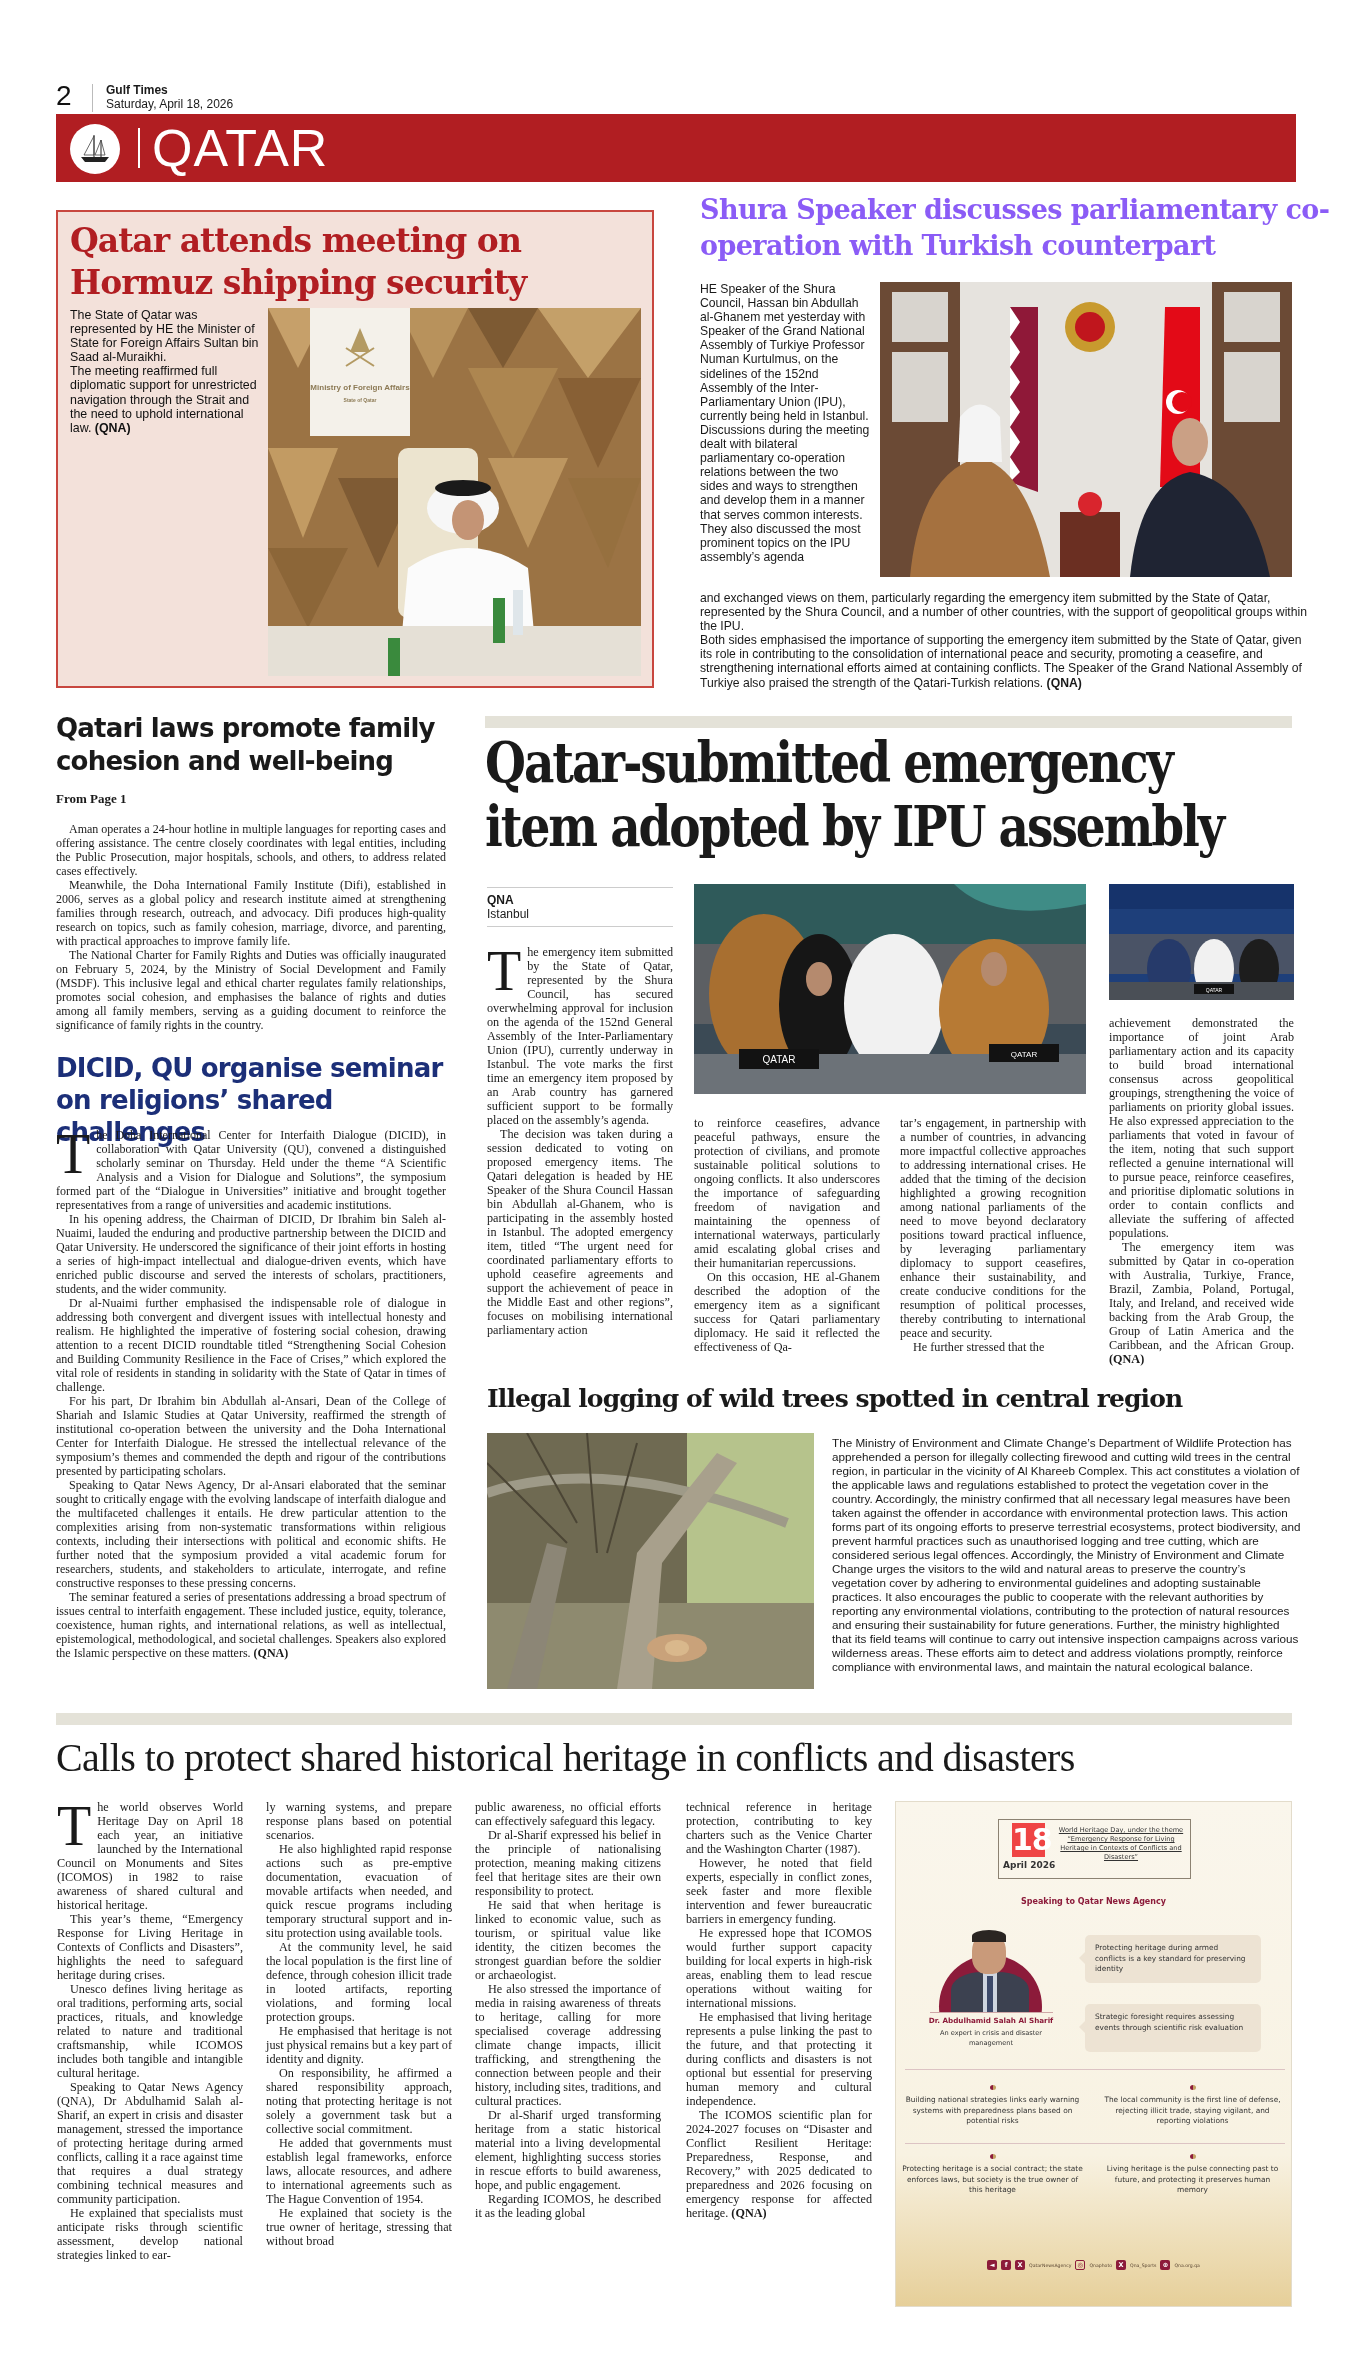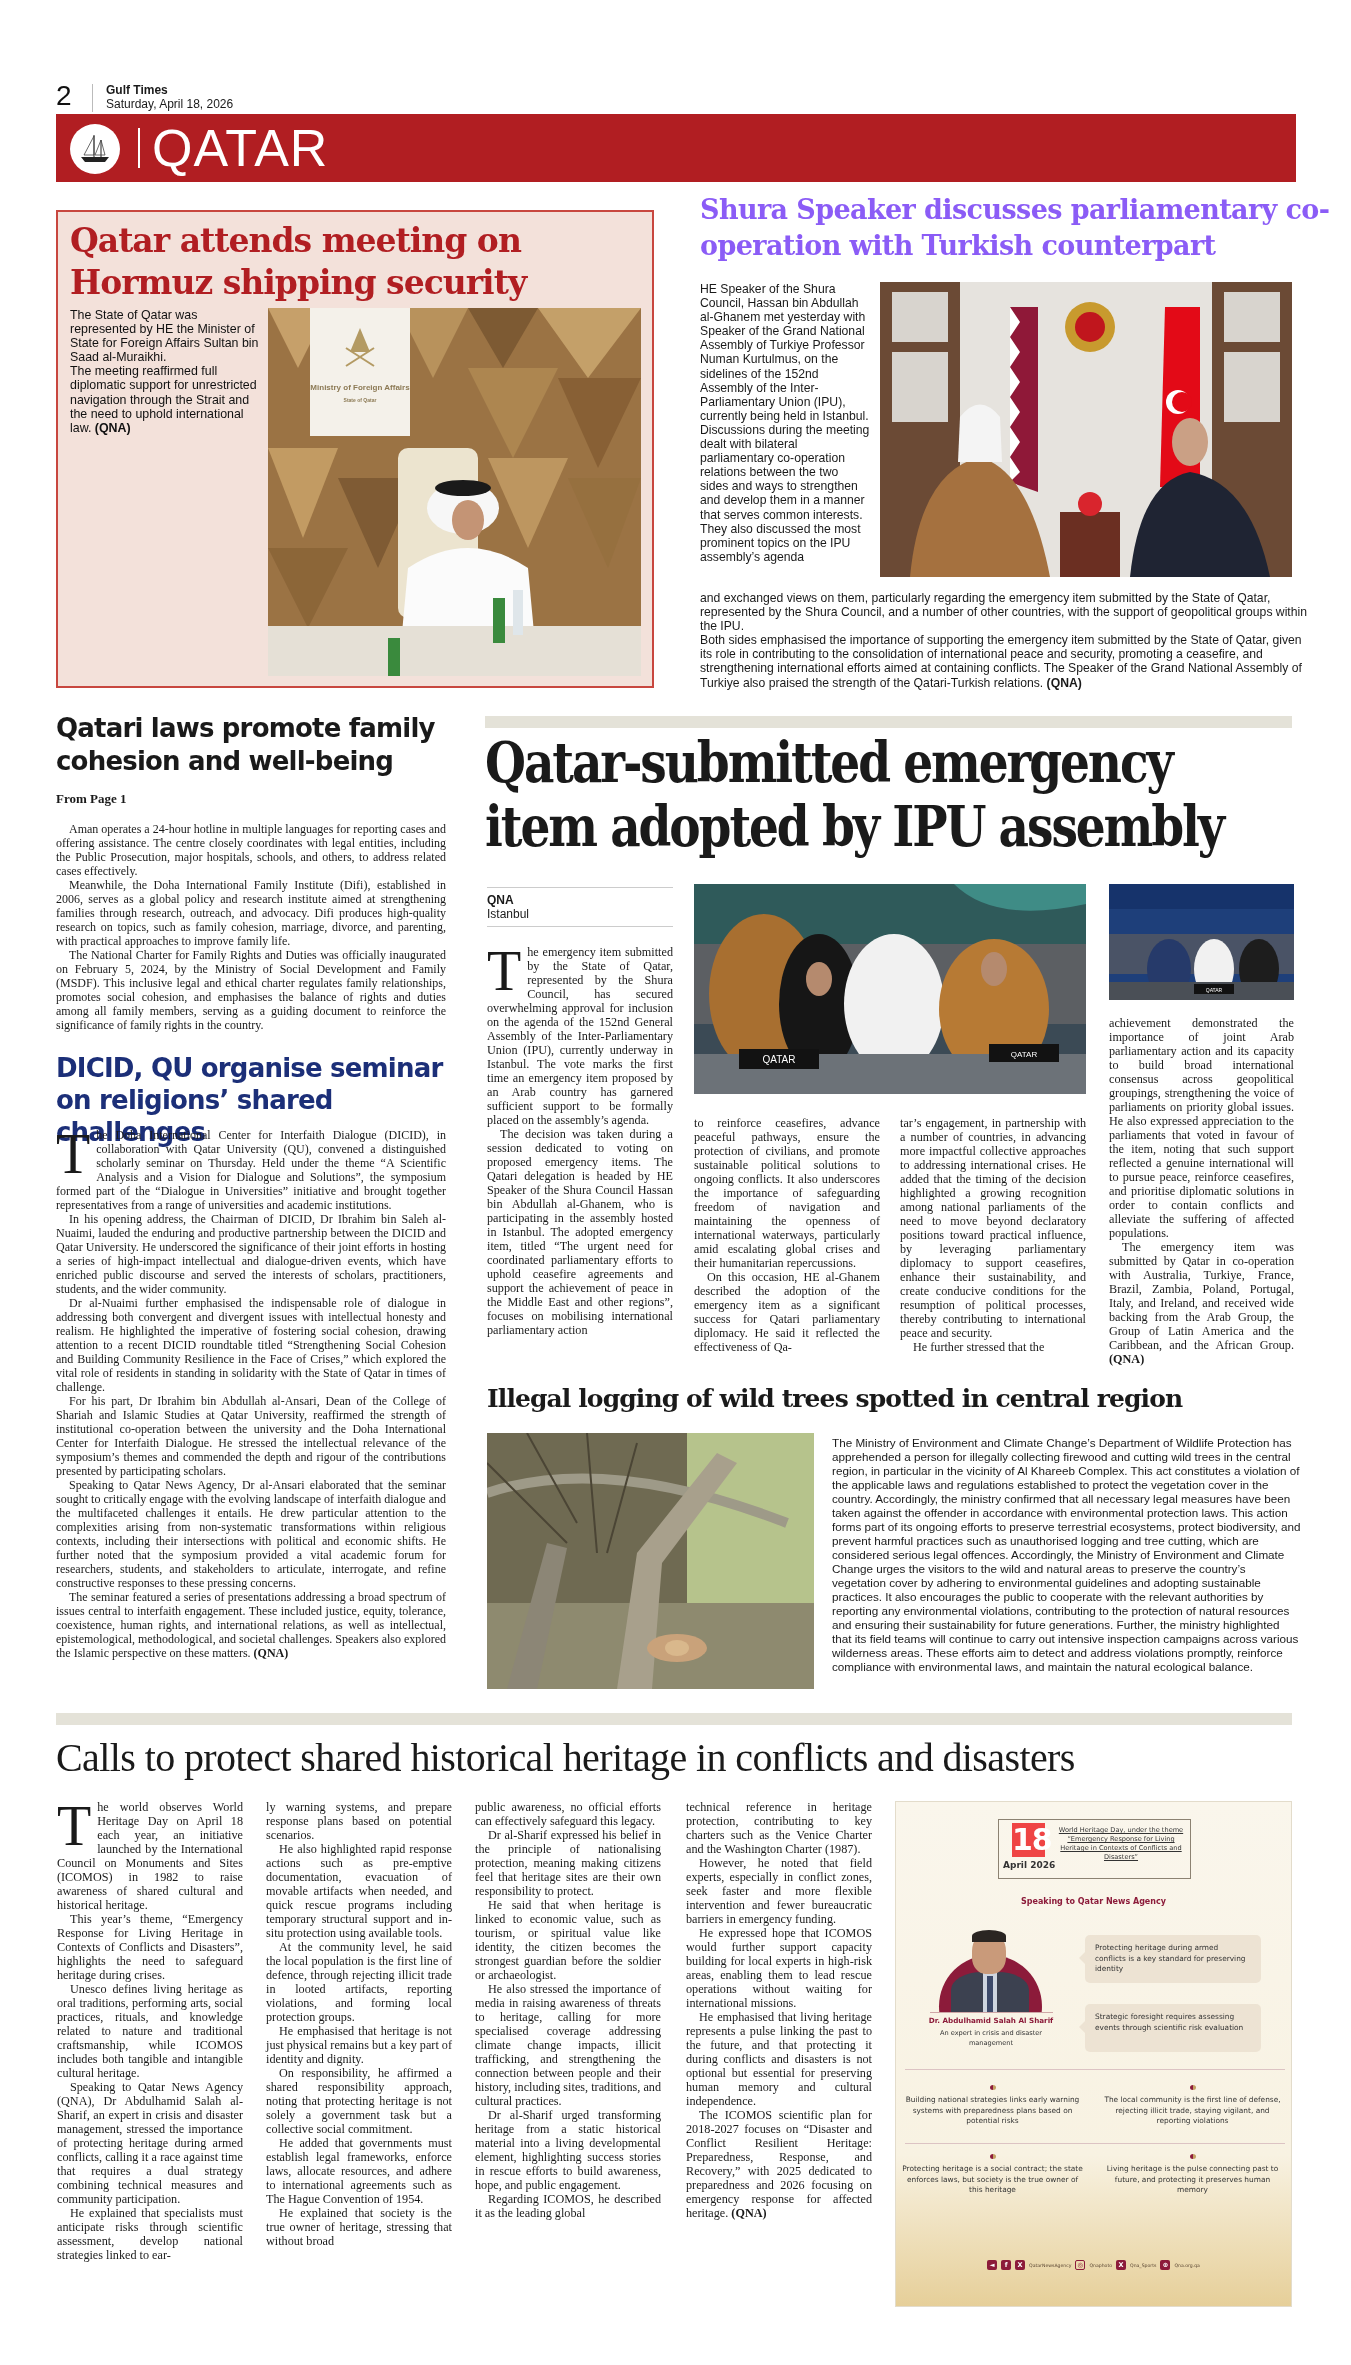--- a/index.html
+++ b/index.html
@@ -304,40 +304,40 @@
 <div class="abs col" id="her-col1">
   <p class="nodent"><span class="dropcap">T</span><span>he world observes World Heritage Day on April 18 each year, an initiative launched by the International Council on Monuments and Sites (ICOMOS) in 1982 to raise awareness of shared cultural and historical heritage.</span></p>
   <p>This year’s theme, “Emergency Response for Living Heritage in Contexts of Conflicts and Disasters”, highlights the need to safeguard heritage during crises.</p>
   <p>Unesco defines living heritage as oral traditions, performing arts, social practices, rituals, and knowledge related to nature and traditional craftsmanship, while ICOMOS includes both tangible and intangible cultural heritage.</p>
   <p>Speaking to Qatar News Agency (QNA), Dr Abdulhamid Salah al-Sharif, an expert in crisis and disaster management, stressed the importance of protecting heritage during armed conflicts, calling it a race against time that requires a dual strategy combining technical measures and community participation.</p>
   <p>He explained that specialists must anticipate risks through scientific assessment, develop national strategies linked to ear-</p>
 </div>
 <div class="abs col" id="her-col2">
   <p class="nodent">ly warning systems, and prepare response plans based on potential scenarios.</p>
   <p>He also highlighted rapid response actions such as pre-emptive documentation, evacuation of movable artifacts when needed, and quick rescue programs including temporary structural support and in-situ protection using available tools.</p>
-  <p>At the community level, he said the local population is the first line of defence, through rejecting illicit trade in looted artifacts, reporting violations, and forming local protection groups.</p>
+  <p>At the community level, he said the local population is the first line of defence, through cohesion illicit trade in looted artifacts, reporting violations, and forming local protection groups.</p>
   <p>He emphasised that heritage is not just physical remains but a key part of identity and dignity.</p>
   <p>On responsibility, he affirmed a shared responsibility approach, noting that protecting heritage is not solely a government task but a collective social commitment.</p>
   <p>He added that governments must establish legal frameworks, enforce laws, allocate resources, and adhere to international agreements such as The Hague Convention of 1954.</p>
   <p>He explained that society is the true owner of heritage, stressing that without broad</p>
 </div>
 <div class="abs col" id="her-col3">
   <p class="nodent">public awareness, no official efforts can effectively safeguard this legacy.</p>
   <p>Dr al-Sharif expressed his belief in the principle of nationalising protection, meaning making citizens feel that heritage sites are their own responsibility to protect.</p>
   <p>He said that when heritage is linked to economic value, such as tourism, or spiritual value like identity, the citizen becomes the strongest guardian before the soldier or archaeologist.</p>
   <p>He also stressed the importance of media in raising awareness of threats to heritage, calling for more specialised coverage addressing climate change impacts, illicit trafficking, and strengthening the connection between people and their history, including sites, traditions, and cultural practices.</p>
   <p>Dr al-Sharif urged transforming heritage from a static historical material into a living developmental element, highlighting success stories in rescue efforts to build awareness, hope, and public engagement.</p>
   <p>Regarding ICOMOS, he described it as the leading global</p>
 </div>
 <div class="abs col" id="her-col4">
   <p class="nodent">technical reference in heritage protection, contributing to key charters such as the Venice Charter and the Washington Charter (1987).</p>
   <p>However, he noted that field experts, especially in conflict zones, seek faster and more flexible intervention and fewer bureaucratic barriers in emergency funding.</p>
   <p>He expressed hope that ICOMOS would further support capacity building for local experts in high-risk areas, enabling them to lead rescue operations without waiting for international missions.</p>
   <p>He emphasised that living heritage represents a pulse linking the past to the future, and that protecting it during conflicts and disasters is not optional but essential for preserving human memory and cultural independence.</p>
-  <p><span>The ICOMOS scientific plan for 2018-2027 focuses on “Disaster and Conflict Resilient Heritage: Preparedness, Response, and Recovery,” with 2025 dedicated to preparedness and 2026 focusing on emergency response for affected heritage. </span><b class="qna">(QNA)</b></p>
+  <p><span>The ICOMOS scientific plan for 2024-2027 focuses on “Disaster and Conflict Resilient Heritage: Preparedness, Response, and Recovery,” with 2025 dedicated to preparedness and 2026 focusing on emergency response for affected heritage. </span><b class="qna">(QNA)</b></p>
 </div>
 
 <div class="abs" id="info"></div>
 <div class="abs" id="info-datebox"></div>
 <div class="abs" id="info-day">18</div>
 <div class="abs" id="info-month">April 2026</div>
 <div class="abs" id="info-theme">World Heritage Day, under the theme “Emergency Response for Living Heritage in Contexts of Conflicts and Disasters”</div>
 <div class="abs" id="info-speaking">Speaking to Qatar News Agency</div>
 <div class="abs" id="info-portrait">
   <div class="disc"></div>

